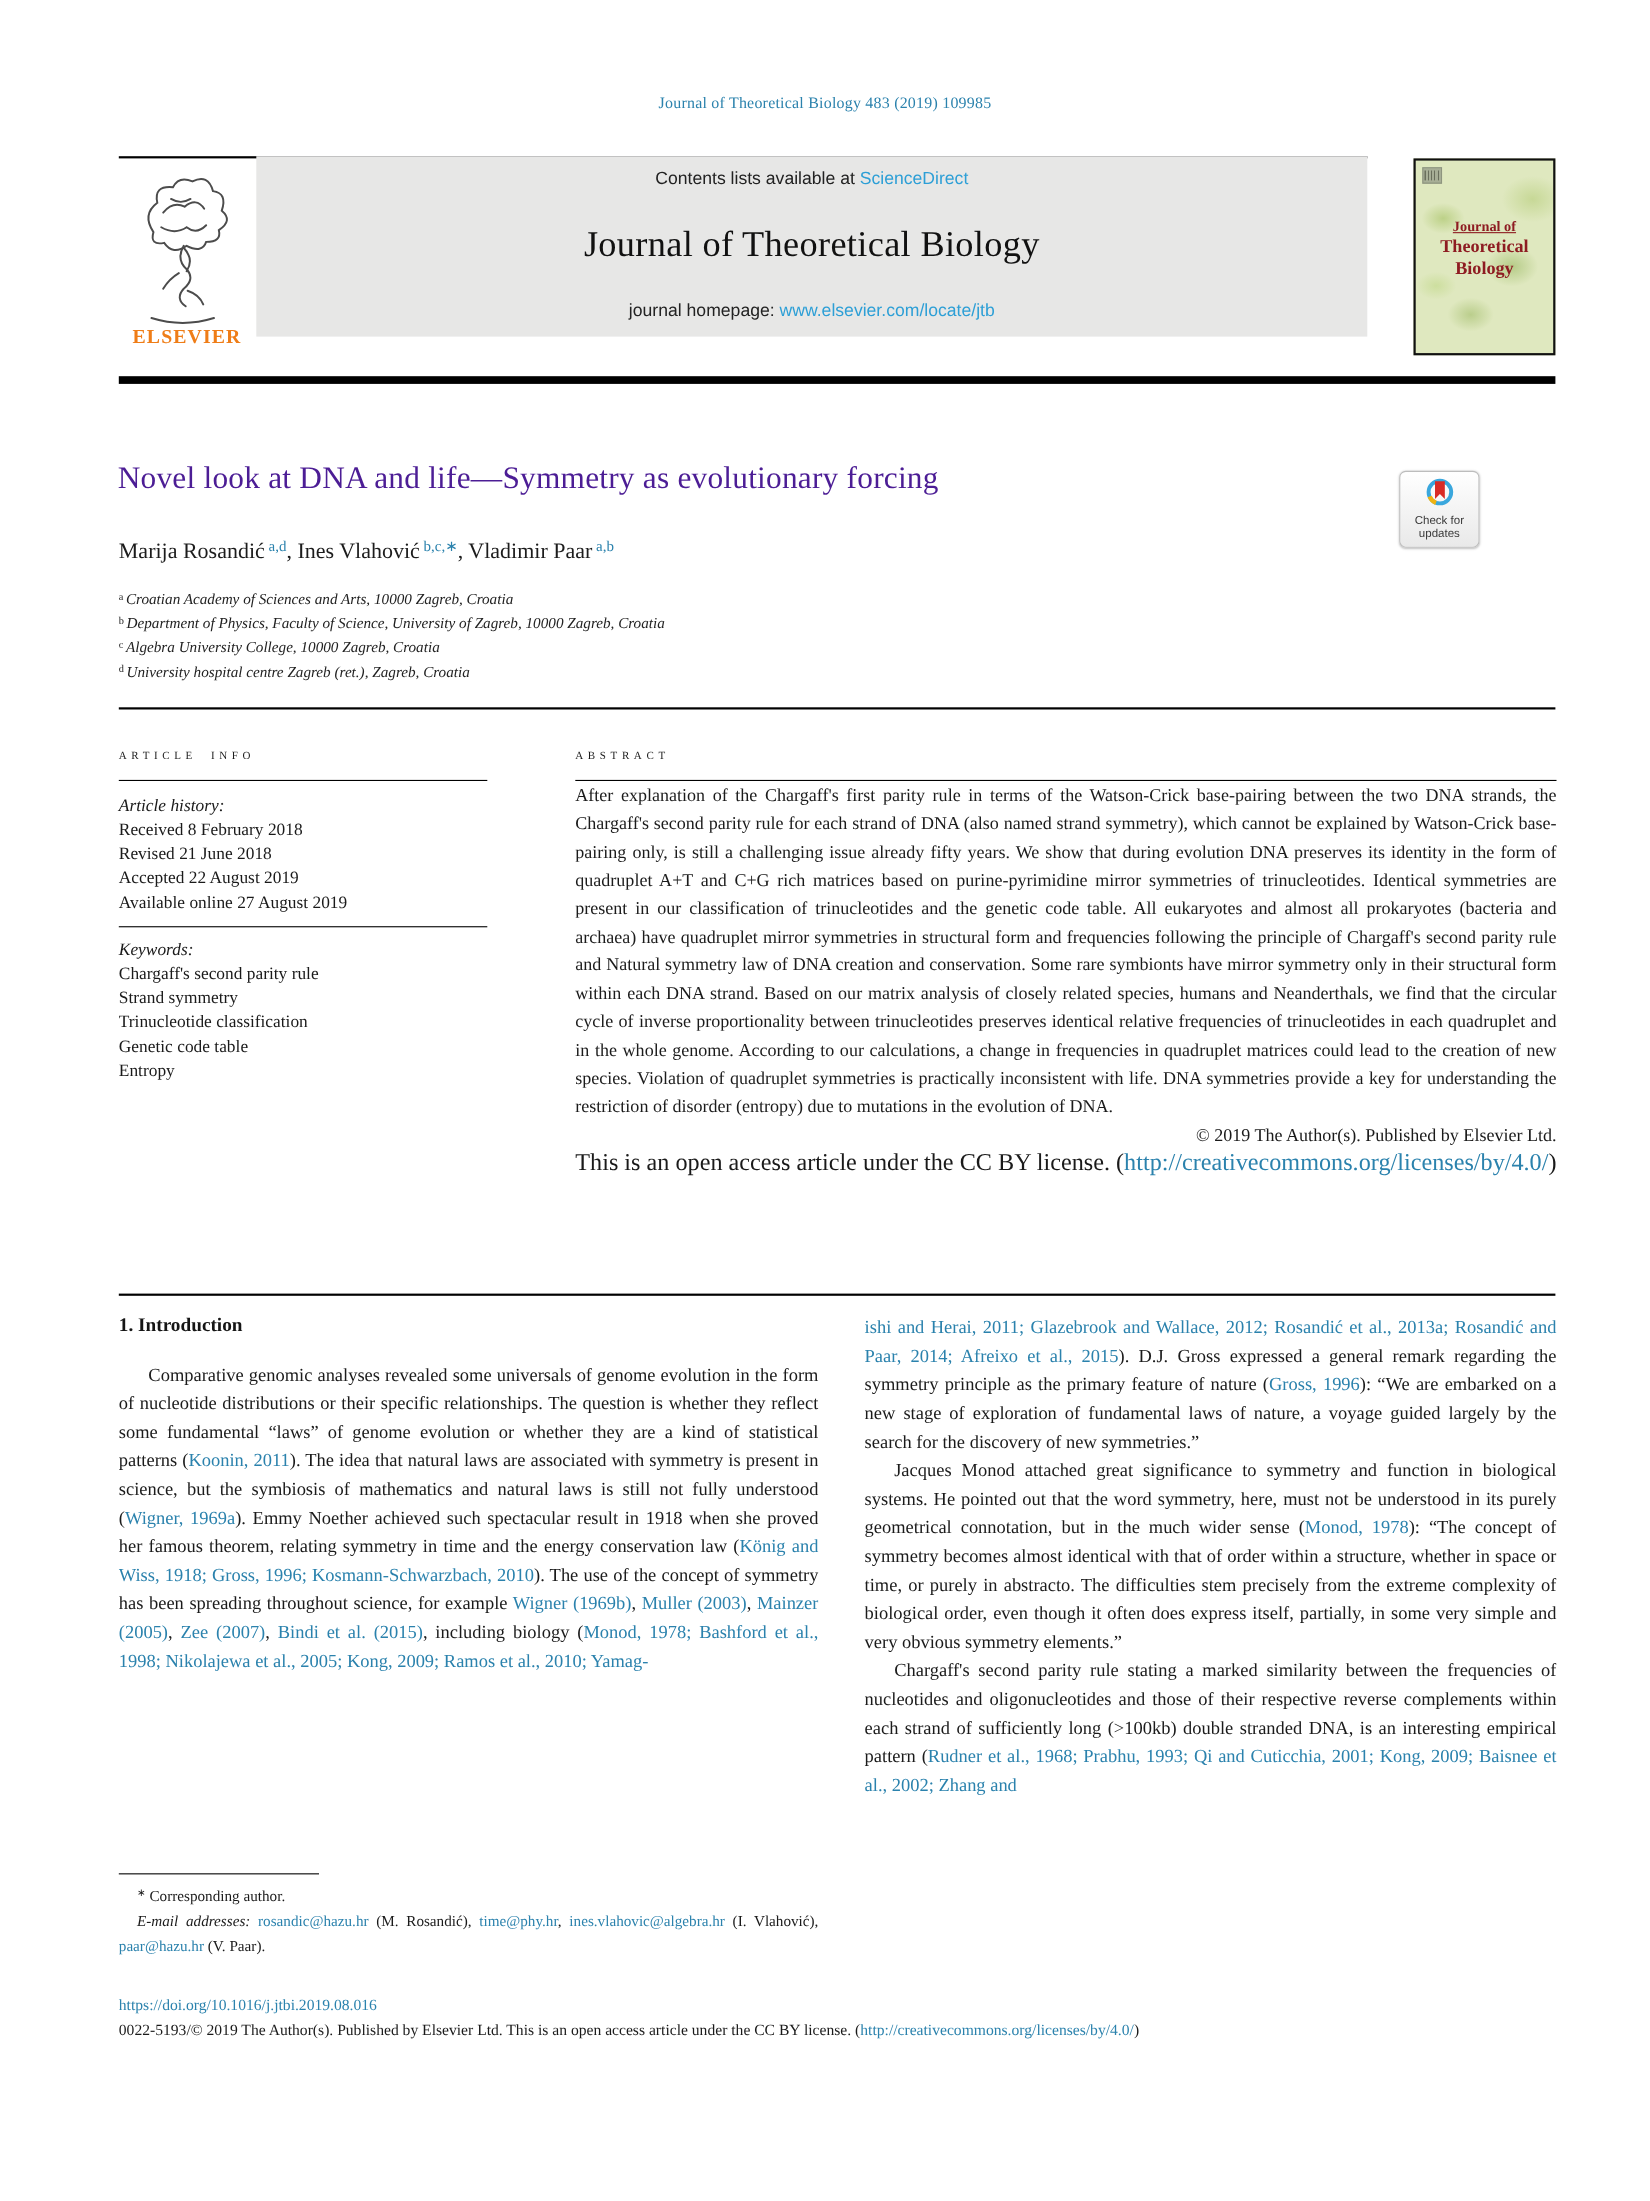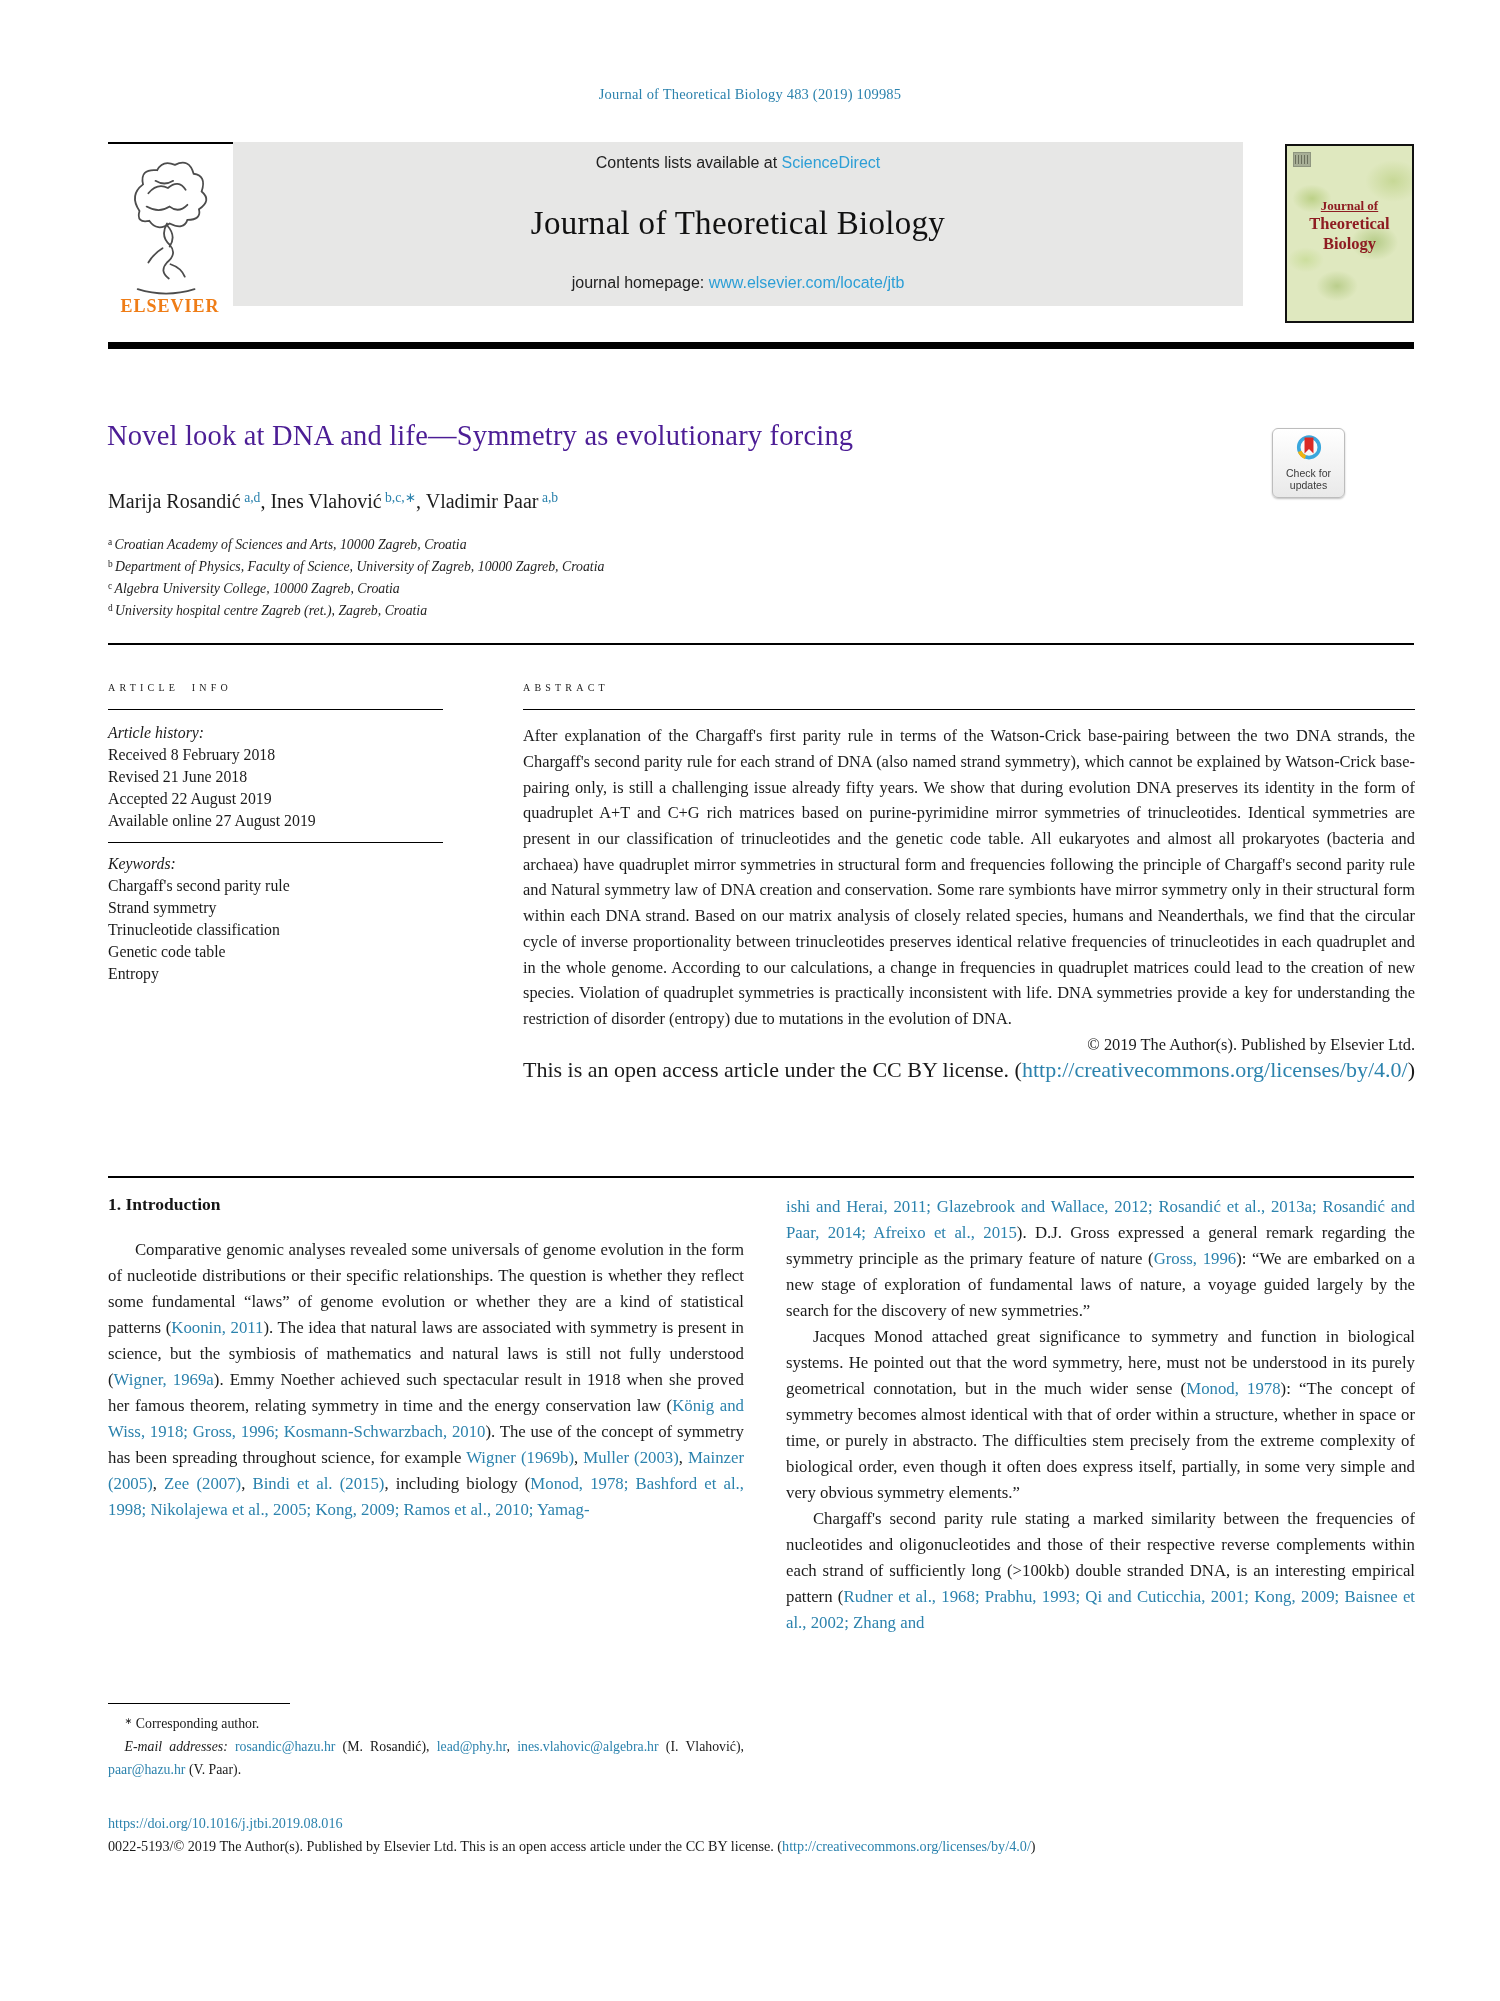--- a/index.html
+++ b/index.html
@@ -76,21 +76,21 @@
   .rule-a{position:absolute;left:108px;top:643px;width:1306px;height:1.5px;background:#000;}
 
   .info-col{position:absolute;left:108px;top:682px;width:335px;}
   .abs-col{position:absolute;left:523px;top:682px;width:892px;}
   .col-heading{font-size:10px;letter-spacing:0.42em;word-spacing:0.6em;color:#1c1c1c;}
   .col-rule{height:1.2px;background:#000;margin-top:16px;}
   .info-block{font-size:15.8px;line-height:22px;margin-top:12px;}
   .info-label{font-style:italic;}
   .info-rule{height:1.2px;background:#000;margin-top:10px;margin-bottom:10px;}
 
-  .abstract-text{margin-top:13px;font-size:16.4px;line-height:25.7px;text-align:justify;color:#1b1b1b;}
+  .abstract-text{font-size:16.4px;line-height:25.7px;text-align:justify;color:#1b1b1b;}
   .abs-copyright{margin-top:0;font-size:16.4px;line-height:25.7px;text-align:right;}
   .abs-license{font-size:22px;line-height:25.7px;text-align:right;}
 
   .rule-b{position:absolute;left:108px;top:1176px;width:1306px;height:1.5px;background:#000;}
 
   .body-left{position:absolute;left:108px;top:1194px;width:636px;}
   .body-right{position:absolute;left:786px;top:1194px;width:629px;height:600px;overflow:hidden;}
   .section-heading{font-size:17.5px;font-weight:bold;color:#151515;}
   .body-p{font-size:16.8px;line-height:26px;text-align:justify;color:#1b1b1b;}
   .body-left .body-p{margin-top:22px;height:420px;overflow:hidden;text-indent:1.6em;}
@@ -206,21 +206,21 @@
 
   <div class="body-right">
     <p class="body-p cont"><span class="link">ishi and Herai, 2011; Glazebrook and Wallace, 2012; Rosandić et al., 2013a; Rosandić and Paar, 2014; Afreixo et al., 2015</span><span>). D.J. Gross expressed a general remark regarding the symmetry principle as the primary feature of nature (</span><span class="link">Gross, 1996</span><span>): “We are embarked on a new stage of exploration of fundamental laws of nature, a voyage guided largely by the search for the discovery of new symmetries.”</span></p>
     <p class="body-p ind"><span>Jacques Monod attached great significance to symmetry and function in biological systems. He pointed out that the word symmetry, here, must not be understood in its purely geometrical connotation, but in the much wider sense (</span><span class="link">Monod, 1978</span><span>): “The concept of symmetry becomes almost identical with that of order within a structure, whether in space or time, or purely in abstracto. The difficulties stem precisely from the extreme complexity of biological order, even though it often does express itself, partially, in some very simple and very obvious symmetry elements.”</span></p>
     <p class="body-p ind"><span>Chargaff's second parity rule stating a marked similarity between the frequencies of nucleotides and oligonucleotides and those of their respective reverse complements within each strand of sufficiently long (&gt;100kb) double stranded DNA, is an interesting empirical pattern (</span><span class="link">Rudner et al., 1968; Prabhu, 1993; Qi and Cuticchia, 2001; Kong, 2009; Baisnee et al., 2002; Zhang and</span></p>
   </div>
 
   <div class="footnote">
     <div class="footnote-rule"></div>
     <div class="fn-line"><span class="sup">∗</span><span> Corresponding author.</span></div>
-    <div class="fn-emails"><span class="em">E-mail addresses: </span><span class="link">rosandic@hazu.hr</span><span> (M. Rosandić), </span><span class="link">lead@phy.hr</span><span>, </span><span class="link">ines.vlahovic@algebra.hr</span><span> (I. Vlahović), </span><span class="link">paar@hazu.hr</span><span> (V. Paar).</span></div>
+    <div class="fn-emails"><span class="em">E-mail addresses: </span><span class="link">rosandic@hazu.hr</span><span> (M. Rosandić), </span><span class="link">time@phy.hr</span><span>, </span><span class="link">ines.vlahovic@algebra.hr</span><span> (I. Vlahović), </span><span class="link">paar@hazu.hr</span><span> (V. Paar).</span></div>
   </div>
 
   <div class="footer">
     <div class="link">https://doi.org/10.1016/j.jtbi.2019.08.016</div>
     <div><span>0022-5193/© 2019 The Author(s). Published by Elsevier Ltd. This is an open access article under the CC BY license. (</span><span class="link">http://creativecommons.org/licenses/by/4.0/</span><span>)</span></div>
   </div>
 
 </div>
 
 </body></html>

